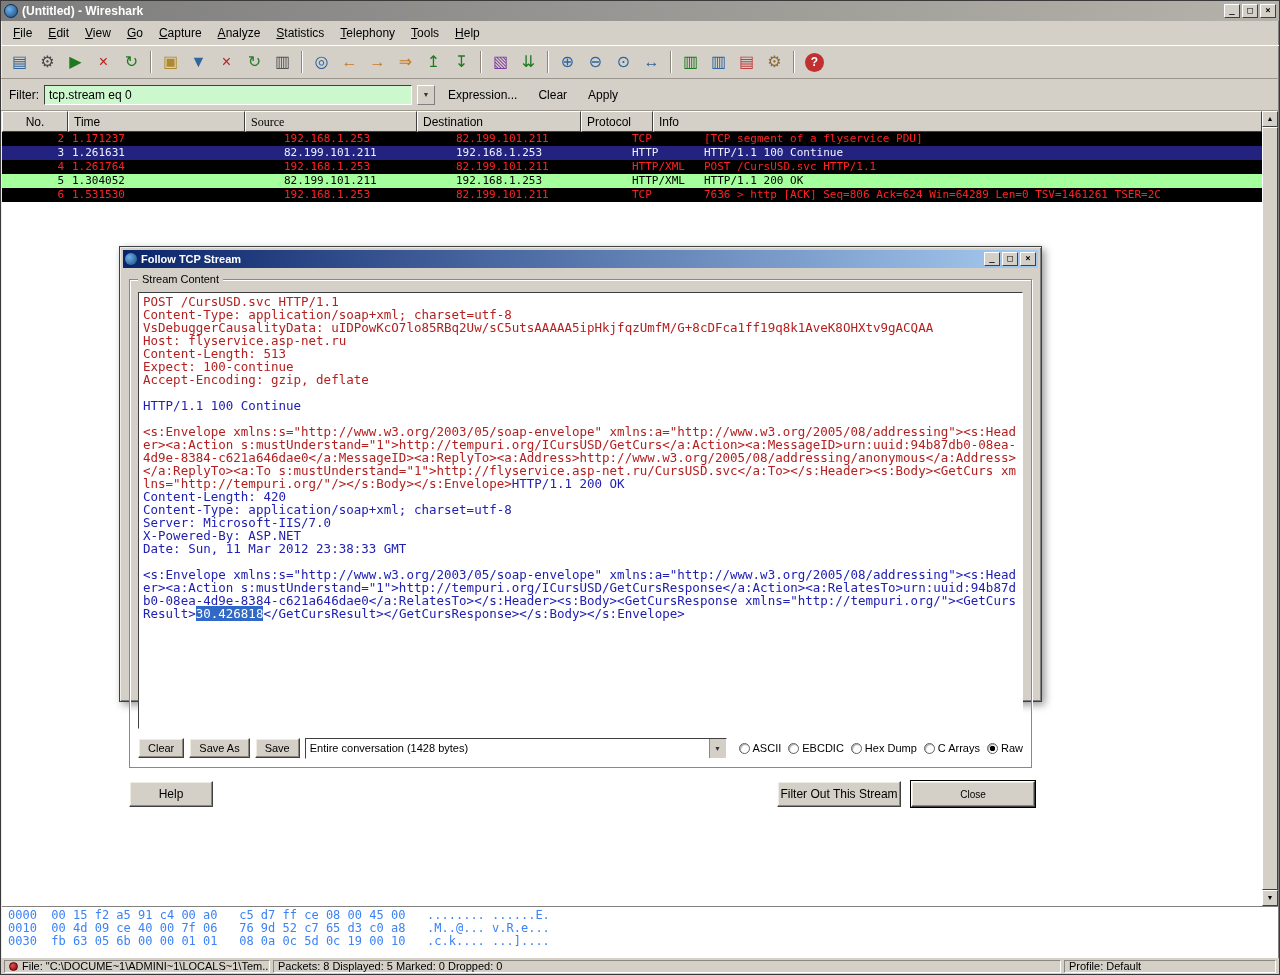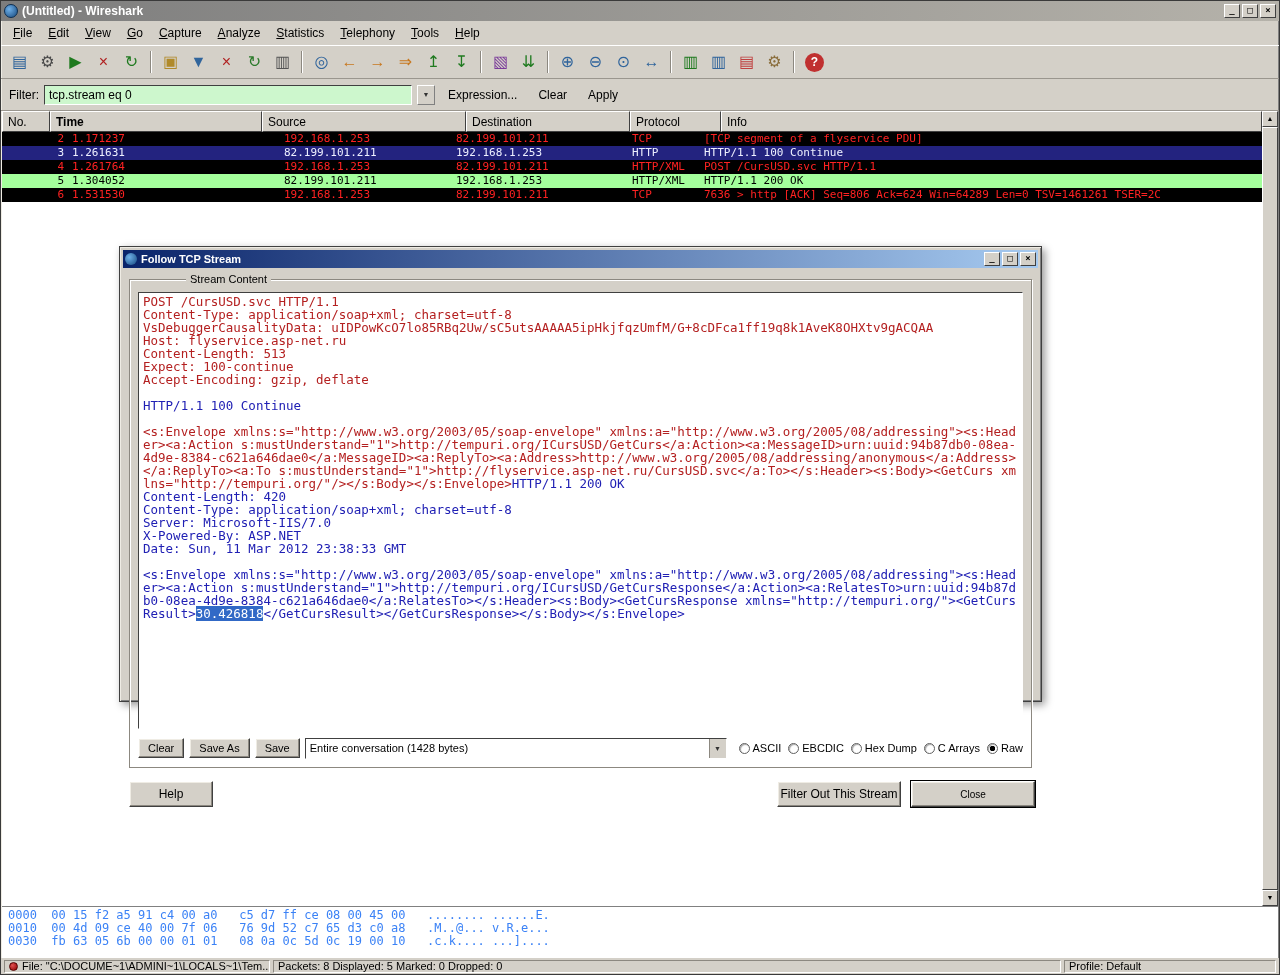--- a/index.html
+++ b/index.html
@@ -80,21 +80,21 @@
   .dialog { position:absolute; left:118px; top:245px; width:923px; height:456px; background:#d4d0c8;
     border:1px solid #404040; padding:3px;
     box-shadow: inset 1px 1px 0 #efece4, inset -1px -1px 0 #808080, 3px 3px 8px rgba(0,0,0,.4); }
   .dlg-title { height:18px; display:flex; align-items:center; gap:4px; padding:0 2px;
     background:linear-gradient(90deg,#0a246a,#a6caf0); }
   .dlg-title .title-text { font-size:11px; }
   .dlg-icon { width:12px; height:12px; border-radius:50%; flex:none;
     background:radial-gradient(circle at 35% 35%, #6fb0e8, #16497f); }
   .groupbox { position:absolute; left:9px; right:9px; top:32px; height:489px;
     border:1px solid #8c8880; box-shadow: inset 1px 1px 0 #fff, 1px 1px 0 #fff; }
-  .group-label { position:absolute; top:-7px; left:8px; background:#d4d0c8; padding:0 4px; font-size:11px;margin-left:48px; }
+  .group-label { position:absolute; top:-7px; left:8px; background:#d4d0c8; padding:0 4px; font-size:11px; }
   .stream-box { position:absolute; left:8px; right:8px; top:12px; height:437px; background:#fff;
     border:1px solid; border-color:#404040 #fff #fff #404040; overflow:hidden; padding:2px 4px; }
   .stream-text { font-family:"DejaVu Sans Mono", monospace; font-size:12.5px; line-height:13px;
     white-space:pre-wrap; word-break:break-all; }
   .dlg-controls { position:absolute; left:8px; right:8px; top:455px; height:26px;
     display:flex; align-items:center; gap:5px; font-size:11px; }
   .btn { background:#d4d0c8; border:1px solid; border-color:#fff #404040 #404040 #fff;
     box-shadow: inset -1px -1px 0 #8c8880, inset 1px 1px 0 #efece4;
     padding:3px 9px; font-size:11px; text-align:center; white-space:nowrap; display:inline-flex;
     align-items:center; justify-content:center; }
@@ -181,25 +181,25 @@
     <span class="filter-label">Filter:</span>
     <input class="filter-input" value="tcp.stream eq 0" style="background: rgb(205, 247, 205);">
     <span class="filter-drop">▼</span>
     <span class="fbtn">Expression...</span>
     <span class="fbtn">Clear</span>
     <span class="fbtn">Apply</span>
   </div>
 
   <div class="plist">
     <div class="plist-header">
-        <div class="col-h" style="width: 48px;">No.</div>
-        <div class="col-h" style="width: 212px; font-weight: bold;">Time</div>
-        <div class="col-h" style="width: 204px;">Source</div>
+        <div class="col-h" style="width: 66px; text-align: center;">No.</div>
+        <div class="col-h" style="width: 177px;">Time</div>
+        <div class="col-h" style="width: 172px; font-family: Liberation Serif, serif;">Source</div>
         <div class="col-h" style="width: 164px;">Destination</div>
-        <div class="col-h" style="width: 91px;">Protocol</div>
+        <div class="col-h" style="width: 72px;">Protocol</div>
         <div class="col-h last" style="width: 564px;">Info</div>
       </div>
     <div class="plist-body">
         <div class="prow" style="background: rgb(0, 0, 0); color: rgb(255, 34, 34);">
           <div class="cell num" style="width: 66px;">2</div>
           <div class="cell" style="width: 212px;">1.171237</div>
           <div class="cell" style="width: 172px;">192.168.1.253</div>
           <div class="cell" style="width: 176px;">82.199.101.211</div>
           <div class="cell" style="width: 72px;">TCP</div>
           <div class="cell" style="width: 564px;">[TCP segment of a flyservice PDU]</div>

